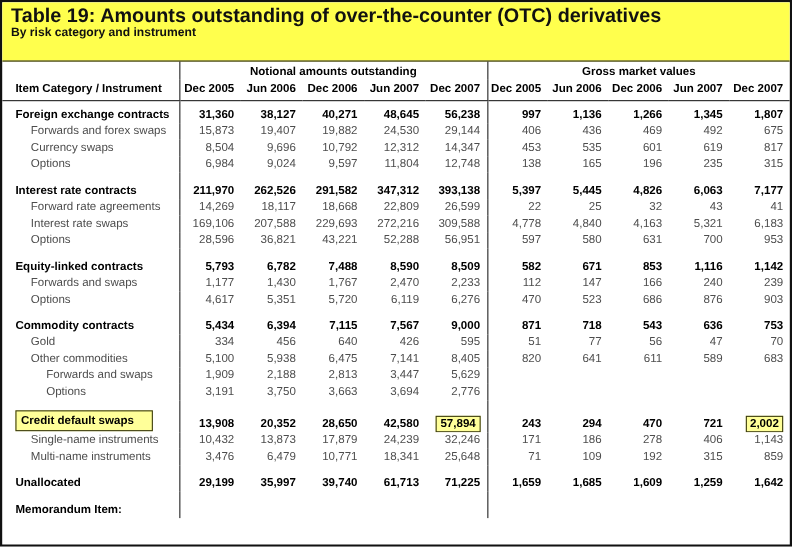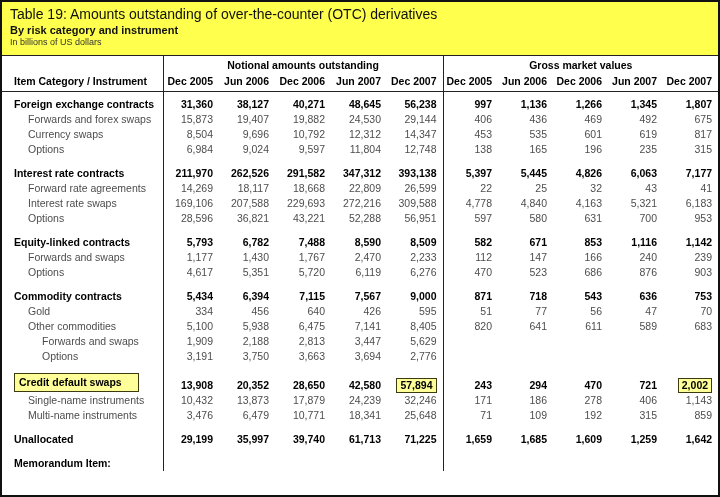--- a/index.html
+++ b/index.html
@@ -5,21 +5,21 @@
   html,body { margin:0; padding:0; background:#fff; }
   .frame {
     width:720px; height:497px; box-sizing:border-box;
     border:2px solid #111; background:#fff; overflow:hidden;
     font-family:"Liberation Sans", sans-serif;
   }
   .band {
     box-sizing:border-box; height:54px; padding:4px 10px 2px 8px;
     border-bottom:1px solid #222;
   }
-  .band .title { font-size:14px; font-weight:400; color:#111; line-height:17px; }
+  .band .title { font-size:18px; font-weight:700; color:#111; line-height:17px; }
   .band .subtitle { font-size:11px; font-weight:700; color:#111; line-height:14px; }
   .band .note { font-size:9px; color:#333; line-height:11px; }
 
   table.grid {
     width:716px; border-collapse:collapse; table-layout:fixed;
     font-size:10.5px; color:#000;
   }
   table.grid td, table.grid th { padding:0 6px 1px 0; text-align:right; vertical-align:bottom; line-height:14px; height:14px; overflow:hidden; white-space:nowrap; }
   col.c-label { width:161px; }
   col.c-n { width:56px; }
@@ -47,21 +47,20 @@
   }
   .hl-label { display:inline-block; padding:1px 16px 2px 4px; }
 </style>
 </head>
 <body>
 
 <div class="frame">
   <div class="band" style="background: rgb(255, 255, 77);">
     <div class="title">Table 19: Amounts outstanding of over-the-counter (OTC) derivatives</div>
     <div class="subtitle">By risk category and instrument</div>
-    <div class="note">In billions of US dollars</div>
   </div>
 
   <table class="grid">
     <colgroup>
       <col class="c-label">
       <col class="c-n">
         <col class="c-n">
         <col class="c-n">
         <col class="c-n">
         <col class="c-n">

